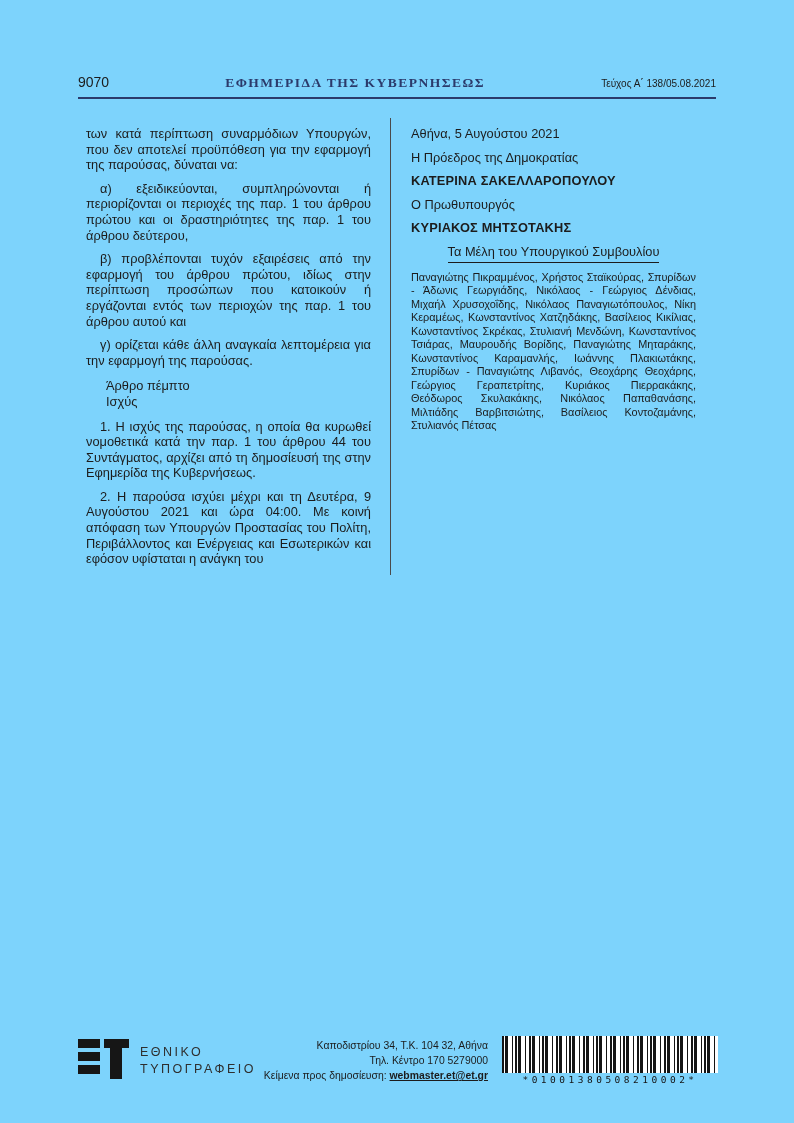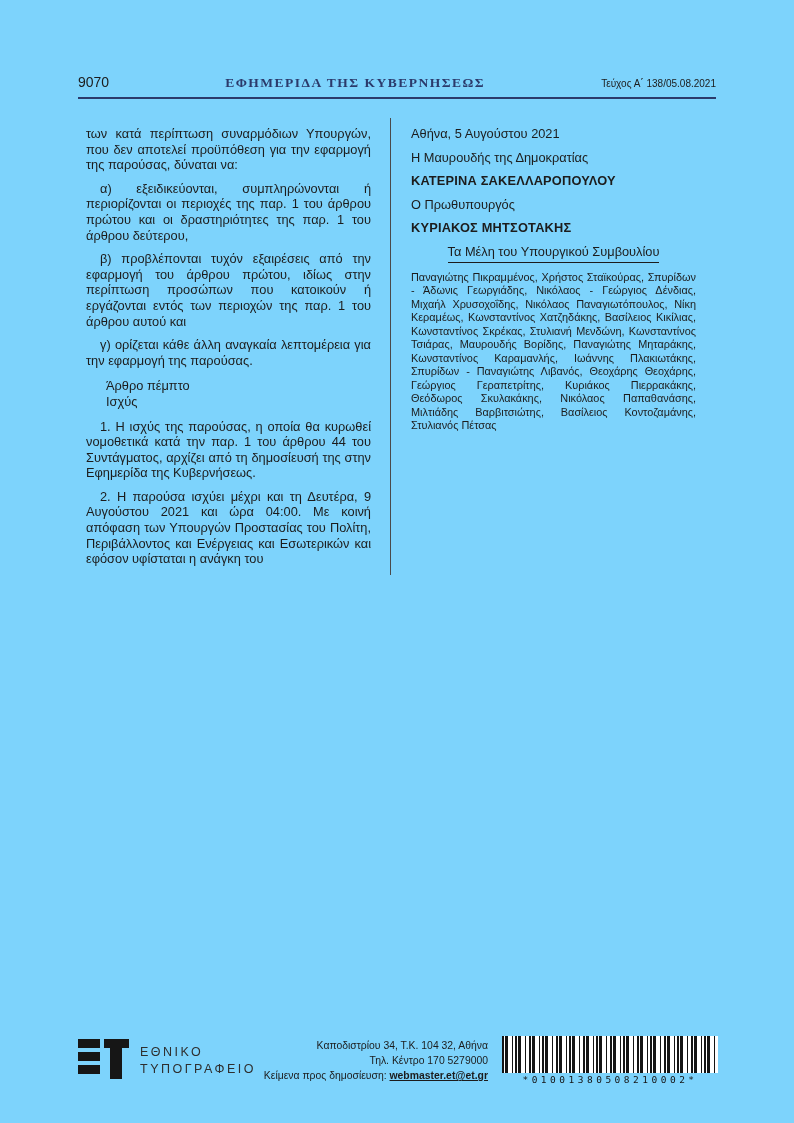--- a/index.html
+++ b/index.html
@@ -98,21 +98,21 @@
         <div>Άρθρο πέμπτο</div>
         <div>Ισχύς</div>
       </div>
       <p class="indent">1. Η ισχύς της παρούσας, η οποία θα κυρωθεί νομοθετικά κατά την παρ. 1 του άρθρου 44 του Συντάγματος, αρχίζει από τη δημοσίευσή της στην Εφημερίδα της Κυβερνήσεως.</p>
       <p class="indent">2. Η παρούσα ισχύει μέχρι και τη Δευτέρα, 9 Αυγούστου 2021 και ώρα 04:00. Με κοινή απόφαση των Υπουργών Προστασίας του Πολίτη, Περιβάλλοντος και Ενέργειας και Εσωτερικών και εφόσον υφίσταται η ανάγκη του</p>
     </div>
 
     <div class="col-right">
       <p class="date-line">Αθήνα, 5 Αυγούστου 2021</p>
 
-      <p class="sig-role">Η Μαυρουδής της Δημοκρατίας</p>
+      <p class="sig-role">Η Πρόεδρος της Δημοκρατίας</p>
       <p class="sig-name">ΚΑΤΕΡΙΝΑ ΣΑΚΕΛΛΑΡΟΠΟΥΛΟΥ</p>
 
       <p class="sig-role">Ο Πρωθυπουργός</p>
       <p class="sig-name">ΚΥΡΙΑΚΟΣ ΜΗΤΣΟΤΑΚΗΣ</p>
 
       <p class="members-heading">
         <span>Τα Μέλη του Υπουργικού Συμβουλίου</span>
       </p>
       <p class="members-list">Παναγιώτης Πικραμμένος, Χρήστος Σταϊκούρας, Σπυρίδων - Άδωνις Γεωργιάδης, Νικόλαος - Γεώργιος Δένδιας, Μιχαήλ Χρυσοχοΐδης, Νικόλαος Παναγιωτόπουλος, Νίκη Κεραμέως, Κωνσταντίνος Χατζηδάκης, Βασίλειος Κικίλιας, Κωνσταντίνος Σκρέκας, Στυλιανή Μενδώνη, Κωνσταντίνος Τσιάρας, Μαυρουδής Βορίδης, Παναγιώτης Μηταράκης, Κωνσταντίνος Καραμανλής, Ιωάννης Πλακιωτάκης, Σπυρίδων - Παναγιώτης Λιβανός, Θεοχάρης Θεοχάρης, Γεώργιος Γεραπετρίτης, Κυριάκος Πιερρακάκης, Θεόδωρος Σκυλακάκης, Νικόλαος Παπαθανάσης, Μιλτιάδης Βαρβιτσιώτης, Βασίλειος Κοντοζαμάνης, Στυλιανός Πέτσας</p>
     </div>

